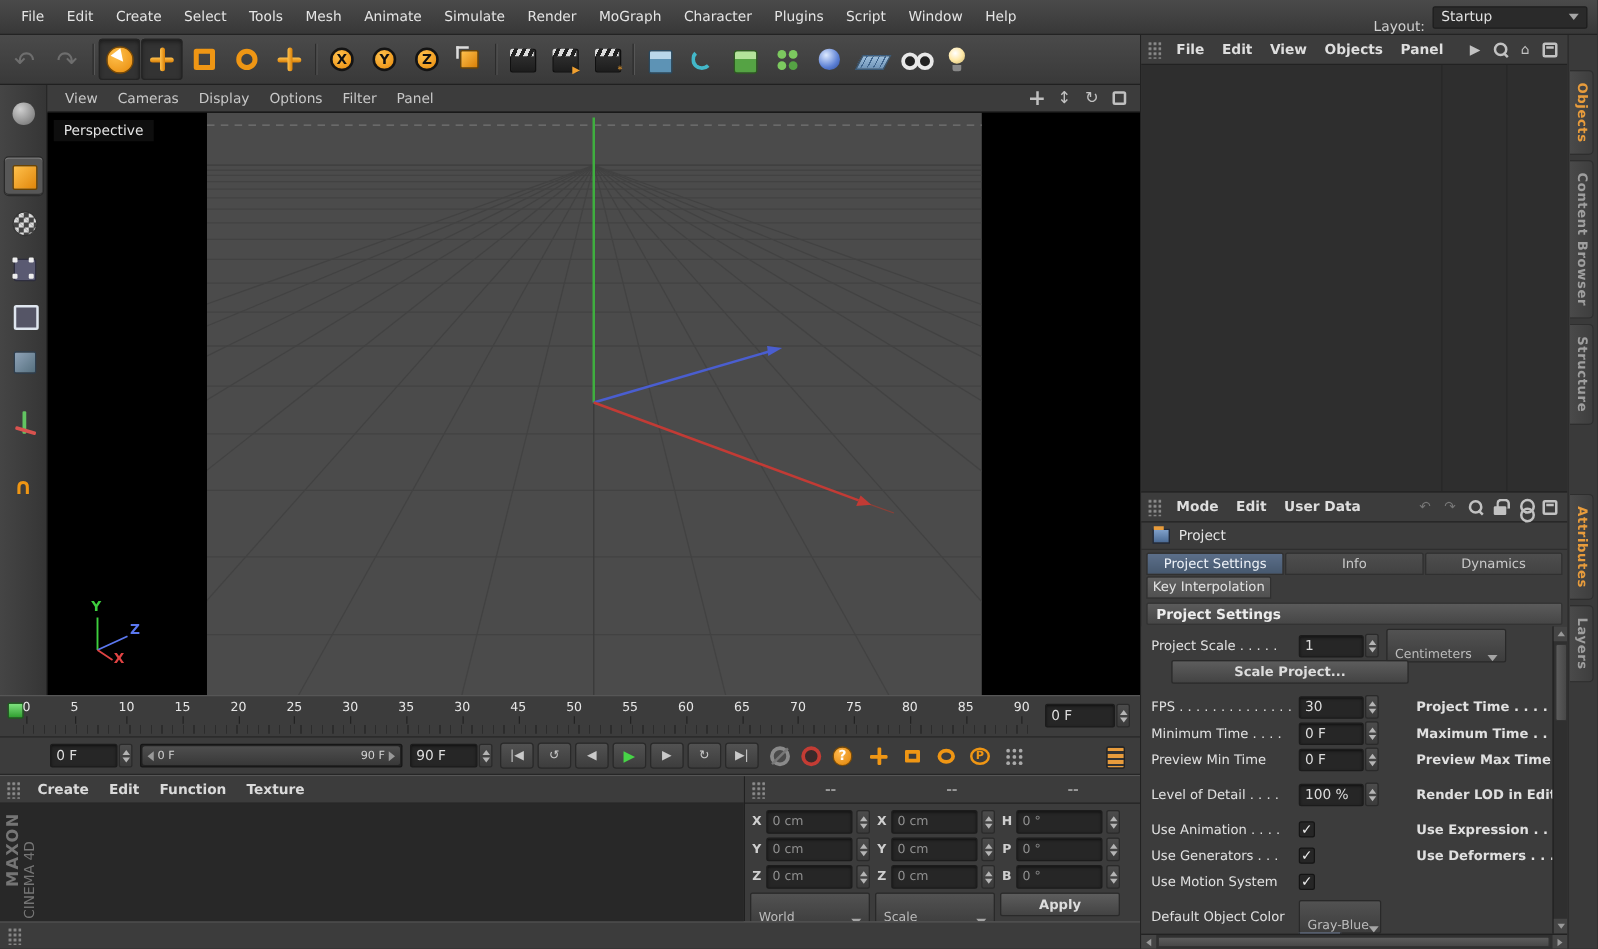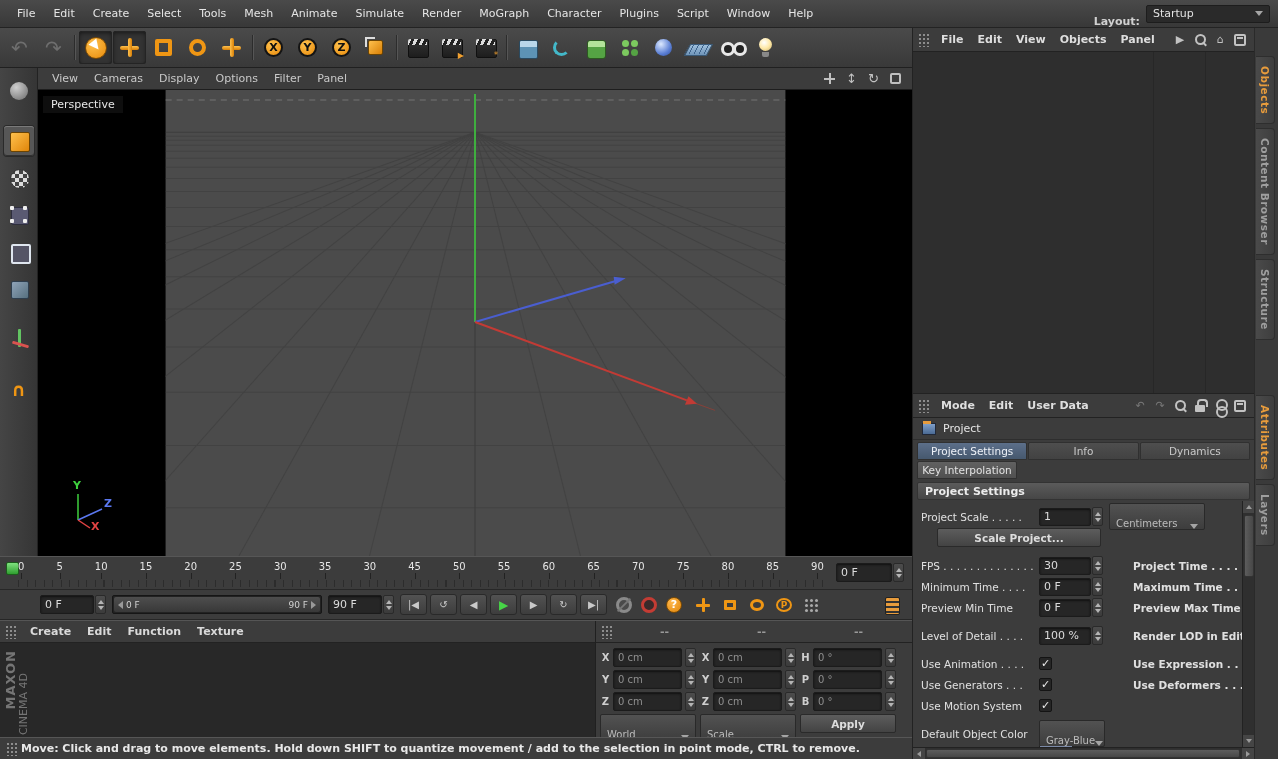--- a/index.html
+++ b/index.html
@@ -4,21 +4,21 @@
 <style>
 *{margin:0;padding:0;box-sizing:border-box}
 html,body{width:1278px;height:759px;overflow:hidden;background:#2b2b2b;
   font-family:"DejaVu Sans","Liberation Sans",sans-serif}
 .app{position:relative;width:1278px;height:759px;background:#3a3a3a;color:#d6d6d6;font-size:11px;user-select:none}
 .menuitems{display:flex;align-items:center}
 .spacer{flex:1}
 
 .menubar{height:28px;display:flex;align-items:center;background:linear-gradient(#4a4a4a,#383838);border-bottom:1px solid #232323;padding:0 8px}
 .menubar .mitem{padding:3px 9px;color:#e5e5e5}
-.layoutlbl{color:#d0d0d0;margin:16px 6px 0 12px;font-weight:bold}
+.layoutlbl{color:#d0d0d0;margin:16px 6px 0 12px;font-weight:normal}
 .layoutdd{width:124px;height:18px;background:#2a2a2a;border:1px solid #1d1d1d;border-radius:2px;display:flex;align-items:center;padding:0 6px;color:#e2e2e2}
 .caret{margin-left:auto;border-left:4px solid transparent;border-right:4px solid transparent;border-top:5px solid #a5a5a5}
 
 .cols{display:flex;height:731px}
 .leftcol{width:912px;display:flex;flex-direction:column}
 .rightcol{width:342px;display:flex;flex-direction:column;border-left:1px solid #222;background:#3c3c3c}
 .tabstrip{width:24px;background:#3a3a3a;border-left:1px solid #2a2a2a;position:relative}
 
 .toolbar{height:40px;display:flex;align-items:center;gap:1px;background:linear-gradient(#4a4a4a,#393939);border-bottom:1px solid #202020;padding:0 3px;flex:none}
 .tbtn{position:relative;width:33px;height:33px;border-radius:3px;display:flex;align-items:center;justify-content:center;flex:none}
@@ -183,21 +183,21 @@
 .asection{height:18px;margin:1px 4px;background:linear-gradient(#5b5b5b,#464646);border:1px solid #333;display:flex;align-items:center;padding:0 7px;font-weight:bold;color:#ececec;border-radius:2px;flex:none}
 .aform{flex:1;overflow:hidden;padding:5px 14px 0 8px;position:relative;background:#3c3c3c}
 .arow{display:flex;align-items:center;height:21px;white-space:nowrap;position:relative}
 .arow.mt{margin-top:7px}
 .albl{width:118px;font-size:10.5px;font-weight:normal;color:#e0e0e0;overflow:hidden;flex:none}
 .afld{width:52px;flex:none;height:18px}
 .arlbl{position:absolute;left:212px;top:50%;transform:translateY(-50%);width:112px;font-size:10.5px;font-weight:bold;color:#e0e0e0;overflow:hidden}
 .chk{width:13px;height:13px;background:#262626;border:1px solid #141414;border-radius:2px;display:flex;align-items:center;justify-content:center;color:#ececec;font-size:11px;font-weight:bold;flex:none;line-height:1}
 .addd{width:96px;margin-left:6px}
 .colordd{width:66px}
-.scalebtn{margin-left:16px;width:164px}
+.scalebtn{margin-left:16px;width:190px}
 .clipped{height:7px;overflow:hidden;margin-top:2px}
 .swatch{display:block;margin-left:118px;width:34px;height:14px;background:#7b89a6;border:1px solid #222}
 .vscroll{position:absolute;right:0;top:0;bottom:0;width:12px;background:#2f2f2f;border-left:1px solid #222}
 .sbarrow{position:absolute;left:0;width:12px;height:12px;background:#454545;display:flex;align-items:center;justify-content:center}
 .sbarrow::before{content:'';border-left:3px solid transparent;border-right:3px solid transparent}
 .sbarrow.up{top:0}.sbarrow.up::before{border-bottom:4px solid #9a9a9a}
 .sbarrow.down{bottom:0}.sbarrow.down::before{border-top:4px solid #9a9a9a}
 .vthumb{position:absolute;left:1px;width:10px;top:14px;height:62px;background:linear-gradient(90deg,#5d5d5d,#474747);border:1px solid #333;border-radius:2px}
 .hscroll{height:12px;background:#2f2f2f;border-top:1px solid #222;position:relative;flex:none}
 .harrow{position:absolute;top:0;width:12px;height:11px;background:#454545;display:flex;align-items:center;justify-content:center}
@@ -733,21 +733,20 @@
                   </div>
                 </div>
               <div class="btn">Apply</div>
             </div>
           </div>
         </div>
       </div>
 
       <div class="statusbar">
         <span class="grip"></span>
-        <span class="txt">Move: Click and drag to move elements. Hold down SHIFT to quantize movement / add to the selection in point mode, CTRL to remove.</span>
       </div>
     </div>
 
     <div class="rightcol">
       <div class="ommenu">
         <span class="grip"></span>
         <span class="menuitems">
 
         <span class="mitem">File</span>
             <span class="mitem">Edit</span>

